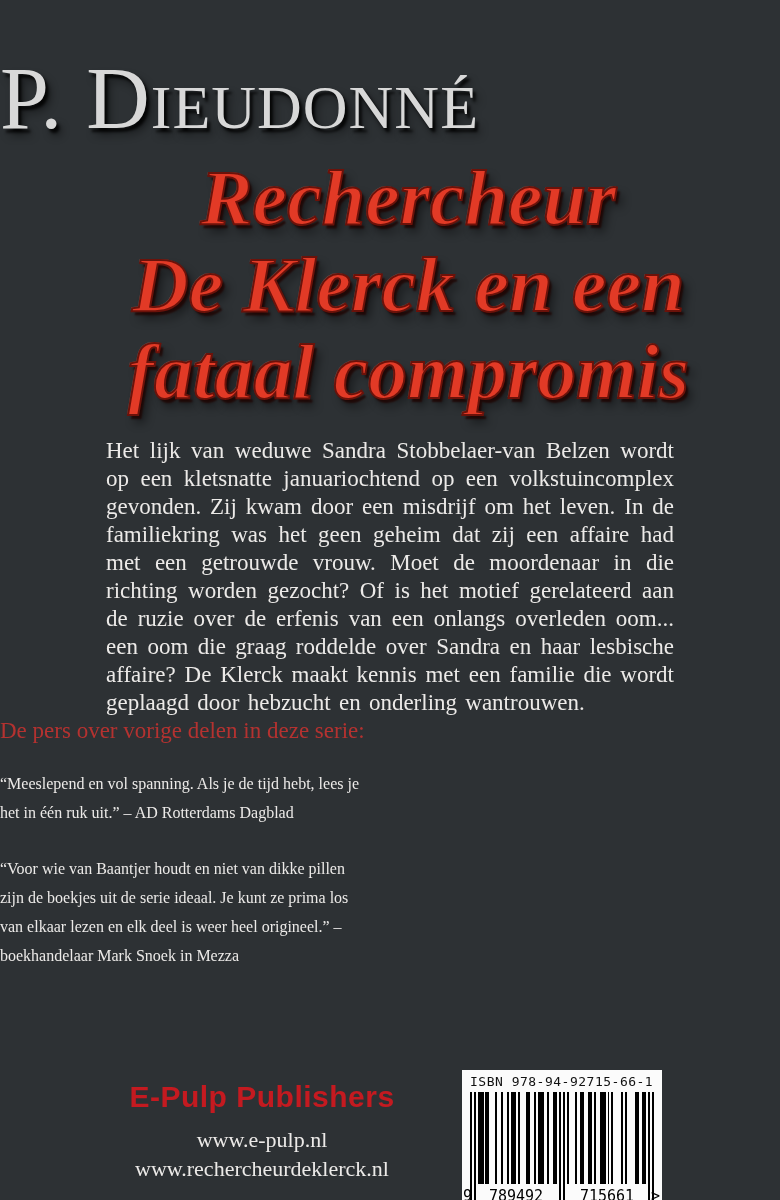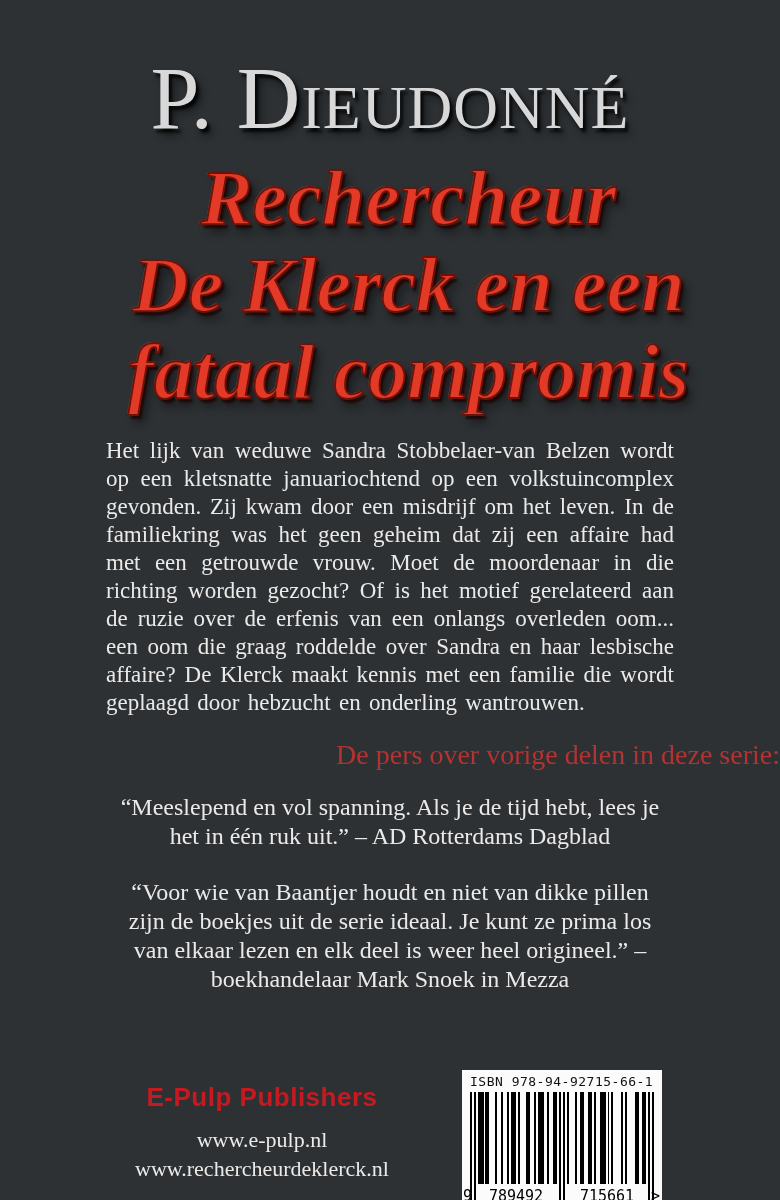--- a/index.html
+++ b/index.html
@@ -19,21 +19,20 @@
     font-family: "Liberation Serif", serif;
     overflow: hidden;
   }
   .cover {
     position: relative;
     width: 780px;
     height: 1200px;
   }
   .author {
     margin-top: 52px;
-    text-align: center;
     font-size: 88px;
     line-height: 94px;
     font-variant: small-caps;
     letter-spacing: 1px;
     color: var(--author-silver);
     text-shadow: 3px 4px 3px rgba(0,0,0,0.85), 5px 7px 9px rgba(0,0,0,0.45);
   }
   .title { margin-top: 8px; text-align: center; padding-left: 37px; }
   .title-line {
     font-size: 78px;
@@ -51,45 +50,43 @@
   .synopsis {
     width: 568px;
     margin: 22px auto 0;
     font-size: 23px;
     line-height: 28px;
     color: var(--body-white);
     text-align: justify;
     word-spacing: 2.5px;
   }
   .press-heading {
-    margin-top: 24px;
-    text-align: right;
-    font-size: 28px;
+    text-align: left;
+    font-size: 23px;
     line-height: 28px;
     color: var(--heading-red);
   }
   .quote {
     margin-top: 24px;
-    text-align: center;
-    font-size: 24px;
+    font-size: 16px;
     line-height: 29px;
     color: var(--body-white);
   }
   .quote + .quote { margin-top: 27px; }
   .footer-left {
     position: absolute;
     left: 32px;
     top: 1028px;
     width: 460px;
     text-align: center;
   }
   .pub-name {
     font-family: "Liberation Sans", sans-serif;
     font-weight: bold;
-    font-size: 26px;
+    font-size: 30px;
     line-height: 34px;
     letter-spacing: 0.5px;
     color: var(--publisher-red);
   }
   .pub-url {
     font-size: 22px;
     line-height: 29px;
     color: var(--body-white);
   }
   .pub-url.first { margin-top: 11px; }

